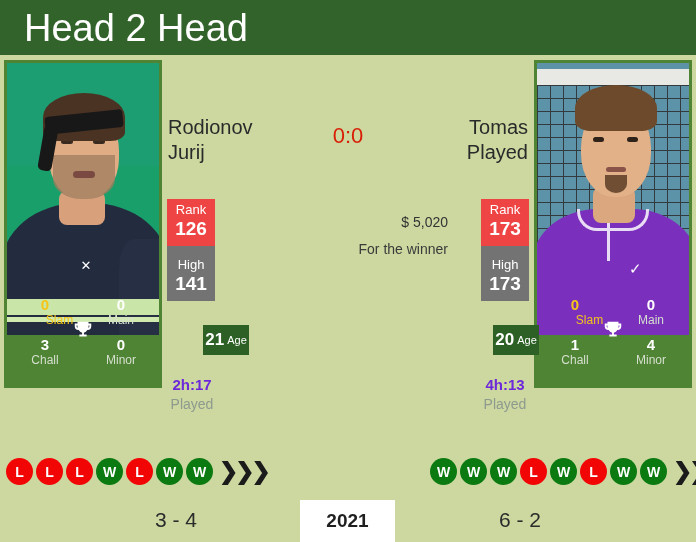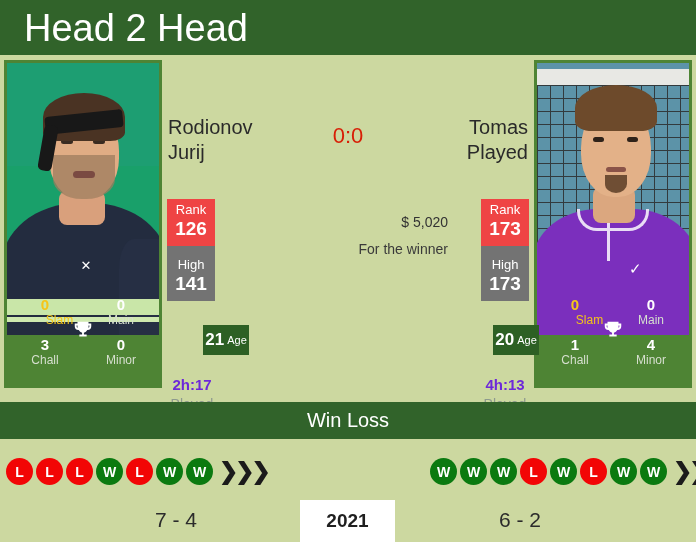--- a/index.html
+++ b/index.html
@@ -329,23 +329,20 @@
     <div class="played left">
       <div class="played-val">2h:17</div>
       <div class="played-lbl">Played</div>
     </div>
     <div class="played right">
       <div class="played-val">4h:13</div>
       <div class="played-lbl">Played</div>
     </div>
   </div>
 
-  <div class="winloss-bar">
-    <span>Win Loss</span>
-  </div>
 
   <div class="streak left" id="streak-left">
       <div class="ball l">L</div>
       <div class="ball l">L</div>
       <div class="ball l">L</div>
       <div class="ball w">W</div>
       <div class="ball l">L</div>
       <div class="ball w">W</div>
       <div class="ball w">W</div>
       <div class="chev">❯❯❯</div>
@@ -356,17 +353,17 @@
       <div class="ball w">W</div>
       <div class="ball l">L</div>
       <div class="ball w">W</div>
       <div class="ball l">L</div>
       <div class="ball w">W</div>
       <div class="ball w">W</div>
       <div class="chev">❯❯❯</div>
     </div>
 
   <div class="bottom">
-    <div class="b-score left">7 - 4</div>
+    <div class="b-score left">3 - 4</div>
     <div class="year-box">2021</div>
     <div class="b-score right">6 - 2</div>
   </div>
 </div>
 
 </body></html>

